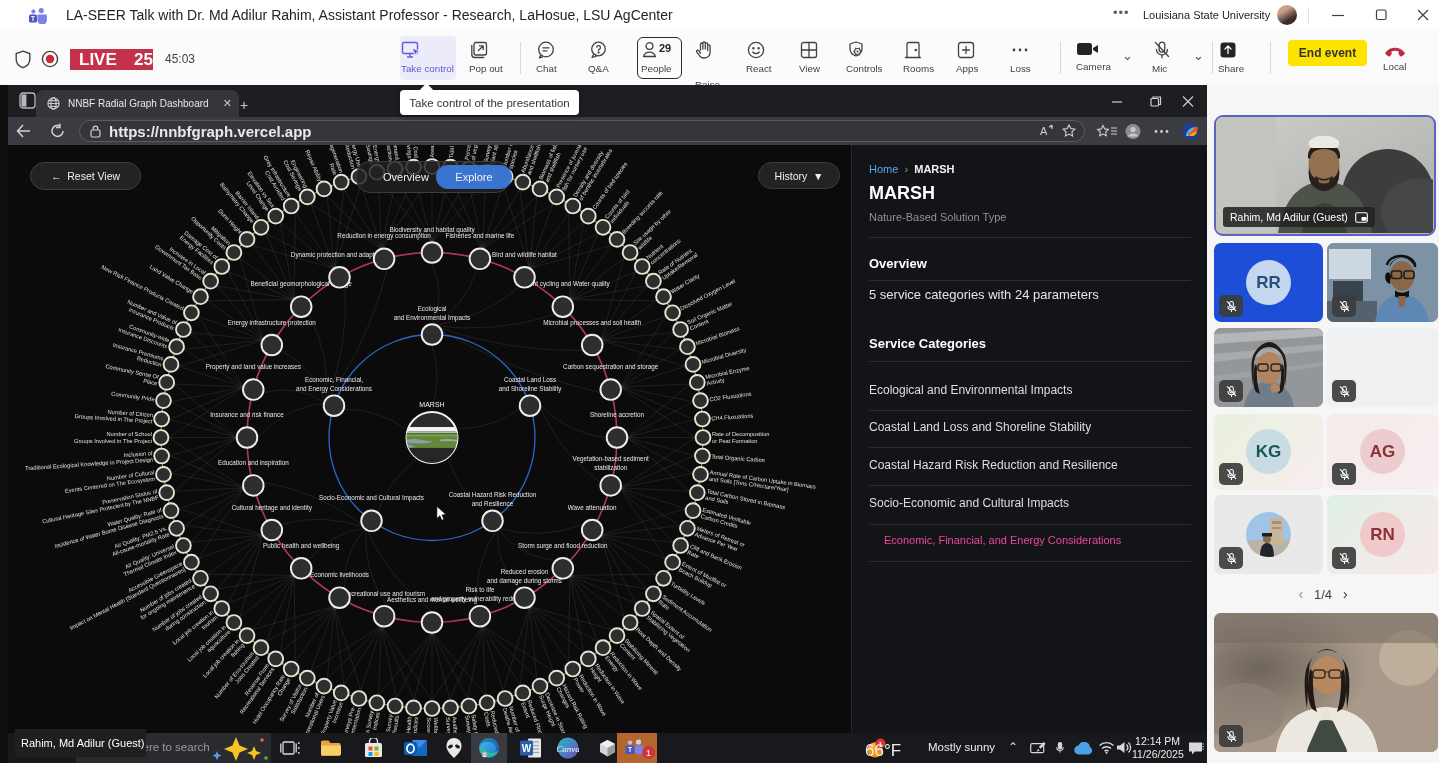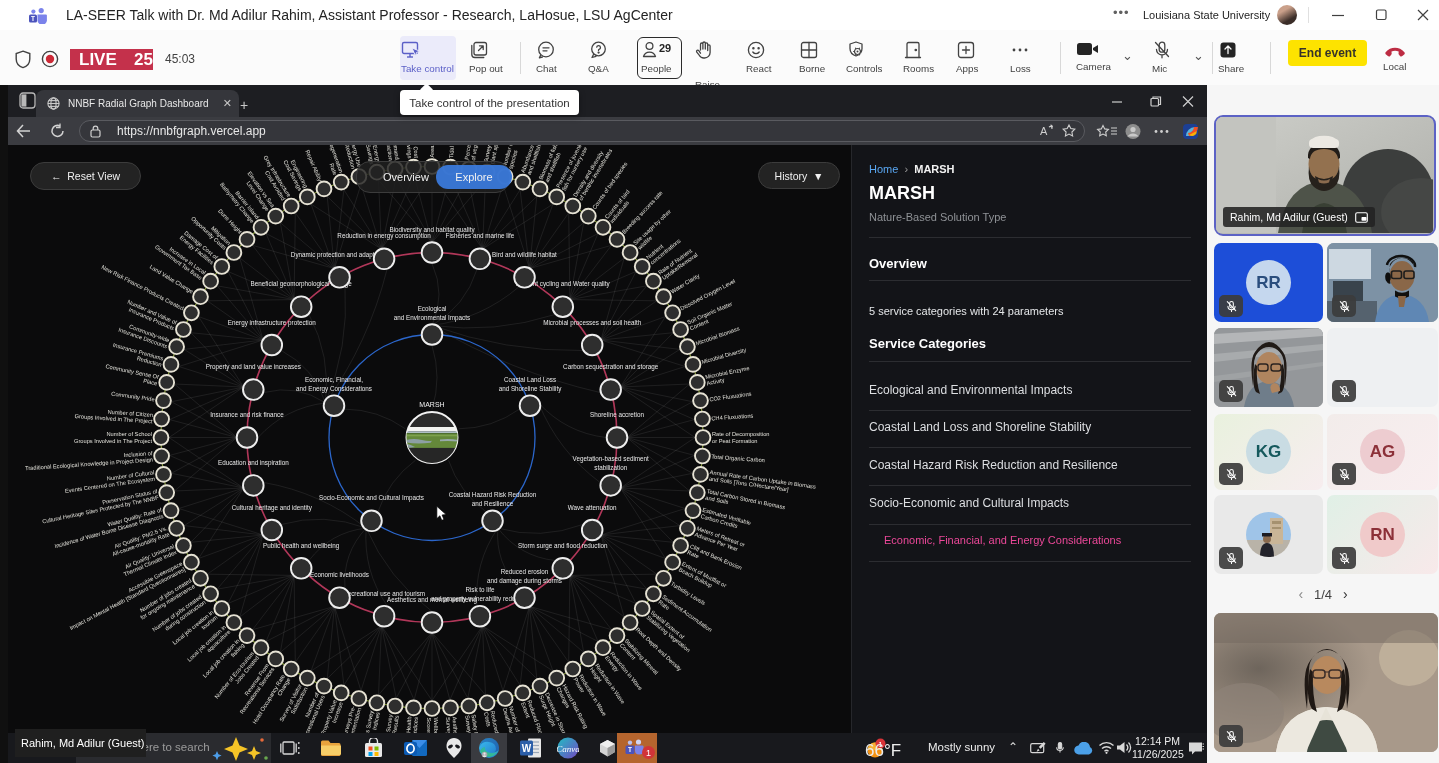--- a/index.html
+++ b/index.html
@@ -39,21 +39,21 @@
 
   
   #tabbar { left:8px; top:85px; width:1199px; height:32px; background:#1d1e22; }
   #tab { left:36px; top:90px; width:203px; height:27px; background:#35363b;
     border-radius:8px 8px 0 0; display:flex; align-items:center; }
   #tab .t { font-size:10px; color:#e8e8e8; margin-left:8px; white-space:nowrap; }
   #tab .x { margin-left:14px; color:#c8c8c8; font-size:11px; }
   #addrbar { left:8px; top:117px; width:1199px; height:28px; background:#3b3c41; }
   #addrfield { left:79px; top:120px; width:1006px; height:22px; background:#35363b;
     border:1px solid #5a5b60; border-radius:11px; display:flex; align-items:center; }
-  #addrfield .url { font-size:12px; color:#e8e8e8; margin-left:16px; }
+  #addrfield .url { font-size:15px; color:#e8e8e8; margin-left:8px;font-weight:bold; }
 
   
   #graph { left:8px; top:145px; width:843px; height:588px; background:#0b0b0c; overflow:hidden; }
   #panel { left:851px; top:145px; width:356px; height:588px; background:#131418;
     border-left:1px solid #26272b; }
   .pnl-div { position:absolute; left:17px; right:16px; height:1px; background:#2c2d31; }
 
   
   .gpill { position:absolute; background:#232323; border:1px solid #3c3c3c;
     border-radius:14px; color:#f0f0f0; font-size:10.5px; display:flex;
@@ -195,21 +195,21 @@
           </svg>
           <div class="lbl">React</div>
         </div>
         <div class="tbtn" style="left: 799px; top: 10px;">
           <svg width="20" height="20" viewBox="0 0 20 20">
             <g stroke="#424242" stroke-width="1.3" fill="none" stroke-linecap="round" stroke-linejoin="round">
               <rect x="2.5" y="2.5" width="15" height="15" rx="2"></rect>
               <path d="M10 2.5 v15 M2.5 10 h15"></path>
             </g>
           </svg>
-          <div class="lbl">Borne</div>
+          <div class="lbl">View</div>
         </div>
         <div class="tbtn" style="left: 846px; top: 10px;">
           <svg width="20" height="20" viewBox="0 0 20 20">
             <g stroke="#424242" stroke-width="1.3" fill="none" stroke-linecap="round" stroke-linejoin="round">
               <path d="M10 2 16 4 v4.5 c0 3.8-2.6 6.4-6 7.5 -3.4-1.1-6-3.7-6-7.5 V4 Z"></path>
             </g>
             <g transform="translate(11.5,11.5)">
               <circle r="3.6" fill="#fbfbfb"></circle>
               <circle r="3" fill="none" stroke="#424242" stroke-width="1.2"></circle>
               <circle r="1" fill="#424242"></circle>
@@ -1127,21 +1127,21 @@
     </svg>
   </div>
 
   <div id="panel" class="abs">
     <div class="abs" style="left:17px;top:18px;font-size:11px"><span style="color:#59a7f2">Home</span><span style="color:#9a9a9a">&nbsp;&nbsp;›&nbsp;&nbsp;</span><span style="color:#f2f2f2;font-weight:bold">MARSH</span></div>
     <div class="abs" style="left:17px;top:38px;font-size:18px;font-weight:bold;color:#fff">MARSH</div>
     <div class="abs" style="left:17px;top:66px;font-size:11px;color:#8f9296">Nature-Based Solution Type</div>
     <div class="pnl-div" style="top:92px"></div>
     <div class="abs" style="left:17px;top:111px;font-size:13px;font-weight:bold;color:#fff">Overview</div>
     <div class="pnl-div" style="top:135px"></div>
-    <div class="abs" style="left:17px;top:160px;font-size:11px;color:#e4e6e8">5 service categories with 24 parameters</div>
+    <div class="abs" style="left:17px;top:142px;font-size:13px;color:#e4e6e8">5 service categories with 24 parameters</div>
     <div class="abs" style="left:17px;top:191px;font-size:13px;font-weight:bold;color:#fff">Service Categories</div>
     <div class="pnl-div" style="top:216px"></div>
     <div class="abs" style="left:17px;top:238px;font-size:12px;color:#dddfe2">Ecological and Environmental Impacts</div>
     <div class="pnl-div" style="top:265px"></div>
     <div class="abs" style="left:17px;top:275px;font-size:12px;color:#dddfe2">Coastal Land Loss and Shoreline Stability</div>
     <div class="pnl-div" style="top:302px"></div>
     <div class="abs" style="left:17px;top:313px;font-size:12px;color:#dddfe2">Coastal Hazard Risk Reduction and Resilience</div>
     <div class="pnl-div" style="top:340px"></div>
     <div class="abs" style="left:17px;top:351px;font-size:12px;color:#dddfe2">Socio-Economic and Cultural Impacts</div>
     <div class="pnl-div" style="top:379px"></div>

